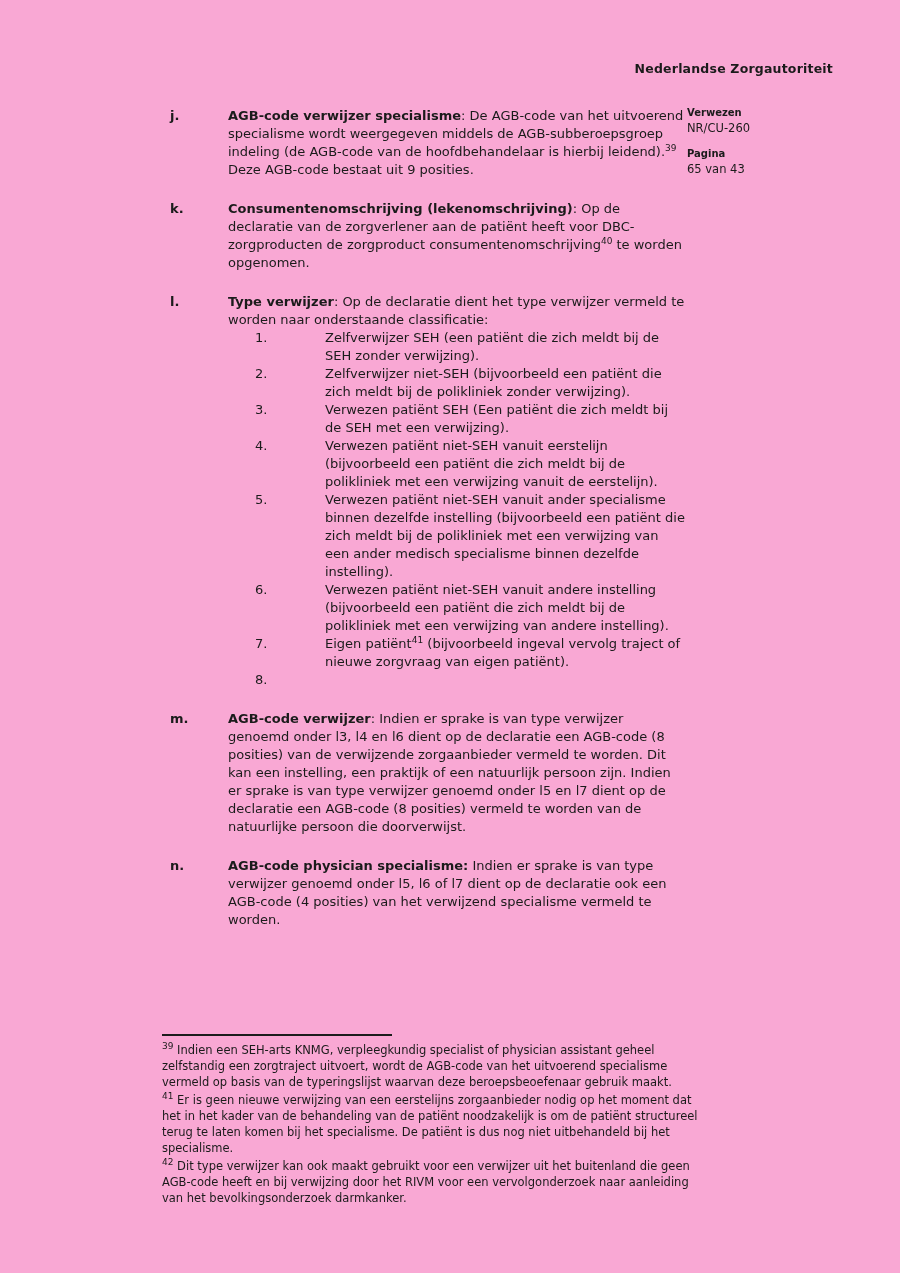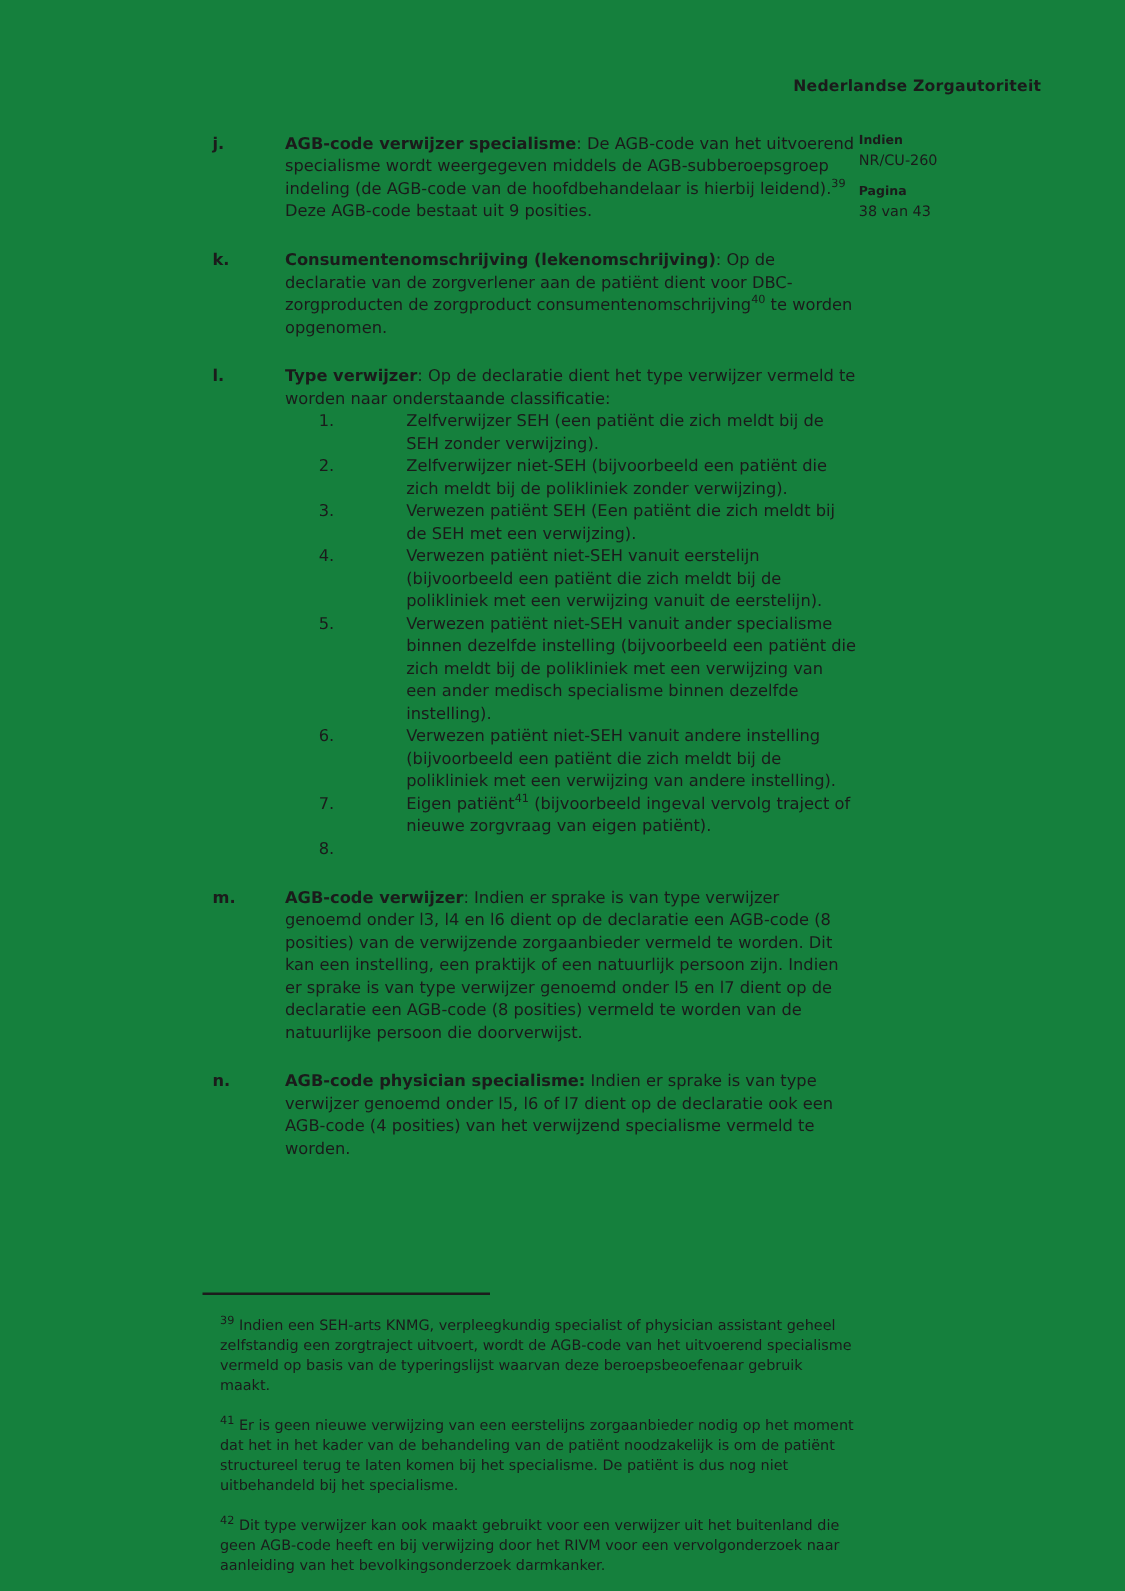--- a/index.html
+++ b/index.html
@@ -1,17 +1,17 @@
 <!DOCTYPE html>
 <html><head>
 <meta charset="utf-8">
 <style>
   html,body { margin:0; padding:0; background:#ffffff; }
   .page {
-    position:relative; width:900px; height:1273px; background:#15803d;
+    position:relative; width:900px; height:1273px; background:#f9a8d4;
     font-family:"DejaVu Sans","Liberation Sans",sans-serif;
     color:#1b1b1b; overflow:hidden;
   }
   .header-title {
     position:absolute; top:61px; right:67px;
     font-size:12.5px; font-weight:bold; letter-spacing:0.2px;
   }
   .sidebar { position:absolute; left:687px; top:107px; font-size:11.5px; }
   .sidebar .lab { font-weight:bold; font-size:10px; margin-bottom:3px; }
   .sidebar .grp { margin-bottom:13px; }
@@ -23,51 +23,51 @@
   .item-label { flex:none; width:58px; font-weight:bold; }
   .item-text { flex:1; }
   .subrow { display:flex; }
   .sub-num { flex:none; width:57px; padding-left:27px; box-sizing:border-box; }
   .sub-text { flex:1;margin-left:40px; }
   .b { font-weight:bold; }
   sup { font-size:9px; line-height:0; }
   .fn-block { position:absolute; left:160px; top:1034px; width:540px;
     font-size:11.5px; line-height:16px; }
   .fn-rule { width:230px; height:2px; background:#1c1c1c; margin:0 0 6px 2px; }
-  .fn { margin:16px; }
+  .fn { margin:2px; }
 </style>
 </head>
 <body>
 
 <div class="page">
 
   <div class="header-title">Nederlandse Zorgautoriteit</div>
 
   <div class="sidebar">
     <div class="grp">
-      <div class="lab">Indien</div>
+      <div class="lab">Verwezen</div>
       <div class="val">NR/CU-260</div>
     </div>
     <div class="grp">
       <div class="lab">Pagina</div>
-      <div class="val">38 van 43</div>
+      <div class="val">65 van 43</div>
     </div>
   </div>
 
   <div class="main">
       <div class="item">
         <div class="item-label">j.</div>
         <div class="item-text">
           <div><span class="b">AGB-code verwijzer specialisme</span><span>: De AGB-code van het uitvoerend specialisme wordt weergegeven middels de AGB-subberoepsgroep indeling (de AGB-code van de hoofdbehandelaar is hierbij leidend).</span><sup>39</sup><span> Deze AGB-code bestaat uit 9 posities.</span></div>
         </div>
       </div>
       <div class="item">
         <div class="item-label">k.</div>
         <div class="item-text">
-          <div><span class="b">Consumentenomschrijving (lekenomschrijving)</span><span>: Op de declaratie van de zorgverlener aan de patiënt dient voor DBC-zorgproducten de zorgproduct consumentenomschrijving</span><sup>40</sup><span> te worden opgenomen.</span></div>
+          <div><span class="b">Consumentenomschrijving (lekenomschrijving)</span><span>: Op de declaratie van de zorgverlener aan de patiënt heeft voor DBC-zorgproducten de zorgproduct consumentenomschrijving</span><sup>40</sup><span> te worden opgenomen.</span></div>
         </div>
       </div>
       <div class="item">
         <div class="item-label">l.</div>
         <div class="item-text">
           <div><span class="b">Type verwijzer</span><span>: Op de declaratie dient het type verwijzer vermeld te worden naar onderstaande classificatie:</span></div>
           <div class="subrow">
             <div class="sub-num">1.</div>
             <div class="sub-text"><span>Zelfverwijzer SEH (een patiënt die zich meldt bij de SEH zonder verwijzing).</span></div>
           </div>

